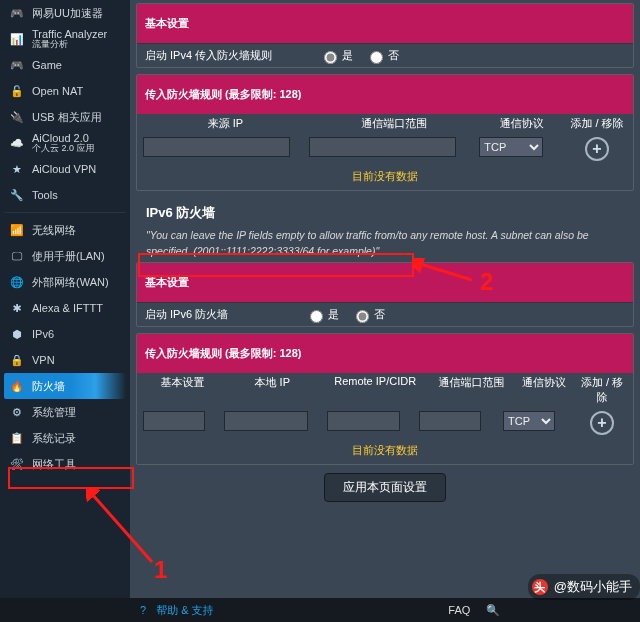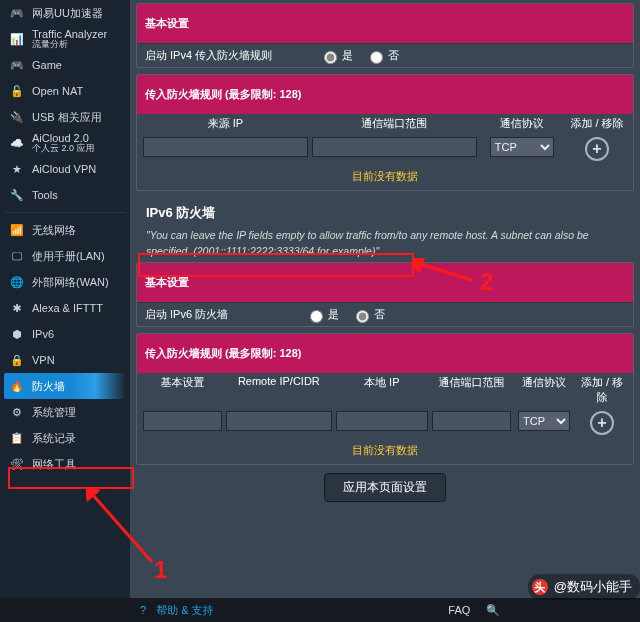--- a/index.html
+++ b/index.html
@@ -13,21 +13,21 @@
   .hr{border-top:1px solid #2a333d;margin:4px 0}
   .main{flex:1;background:#3a4654;position:relative;padding:3px 6px 0 6px;overflow:hidden}
   .panel{background:#3a4654;border:1px solid #55606b;border-radius:2px;margin-bottom:6px}
   .panel-head{background:#be185d;padding:12px 8px;font-weight:bold;color:#fff;font-size:11px}
   .row{display:flex;align-items:center;padding:3px 8px;min-height:24px;font-size:11px;border-top:1px solid #2d3742}
   .row .lbl{width:160px;color:#fff}
   .radio-grp{display:flex;gap:12px;color:#fff;align-items:center}
   .radio-grp label{display:flex;align-items:center;gap:2px}
   .radio-grp input{accent-color:#888}
   .tbl-head{display:flex;padding:2px 6px;gap:4px}
-  .tbl-body{display:flex;padding:4px 6px 6px 6px;gap:4px}
+  .tbl-body{display:flex;padding:4px 6px 6px 6px;gap:19px}
   .tbl-head>div,.tbl-body>div{text-align:center;color:#fff}
   input[type=text]{background:#4a5460;border:1px solid #202832;color:#eee;height:20px;width:100%;padding:0 4px;font-size:11px}
   select{background:#566070;border:1px solid #202832;color:#eee;height:20px;font-size:11px}
   .sel-w{width:64px}
   .add-btn{width:24px;height:24px;border:2px solid #a7b7c2;border-radius:50%;display:flex;align-items:center;justify-content:center;color:#cfe1ef;font-size:16px;font-weight:bold;cursor:pointer;margin:0 auto}
   .nodata{text-align:center;color:#ffcc33;font-size:11px;padding:2px 0 6px}
   .desc{padding:6px 10px 2px;color:#e5e5e5;line-height:1.5}
   .desc h3{margin:0 0 4px;font-size:13px;font-weight:bold;color:#fff}
   .desc i{color:#d8d8d8;font-size:10.5px}
   .apply{display:block;margin:8px auto 10px;background:#2b3540;border:1px solid #121a22;color:#fff;padding:5px 18px;font-size:12px;border-radius:4px;cursor:pointer}
@@ -192,22 +192,22 @@
               <span>否</span>
             </label>
         </div>
       </div>
     </div>
 
     <div class="panel">
       <div class="panel-head">传入防火墙规则 (最多限制: 128)</div>
       <div class="tbl-head">
         <div style="flex:1.2">基本设置</div>
+        <div style="flex:1.4">本地 IP</div>
         <div style="flex:1.6">Remote IP/CIDR</div>
-        <div style="flex:1.4">本地 IP</div>
         <div style="flex:1.2">通信端口范围</div>
         <div style="width:58px">通信协议</div>
         <div style="width:50px">添加 / 移除</div>
       </div>
       <div class="tbl-body">
         <div style="flex:1.2"><input type="text" style=""></div>
         <div style="flex:1.6"><input type="text" style=""></div>
         <div style="flex:1.4"><input type="text" style=""></div>
         <div style="flex:1.2"><input type="text" style=""></div>
         <div style="width:58px"><select style="width:52px"><option>TCP</option></select></div>

